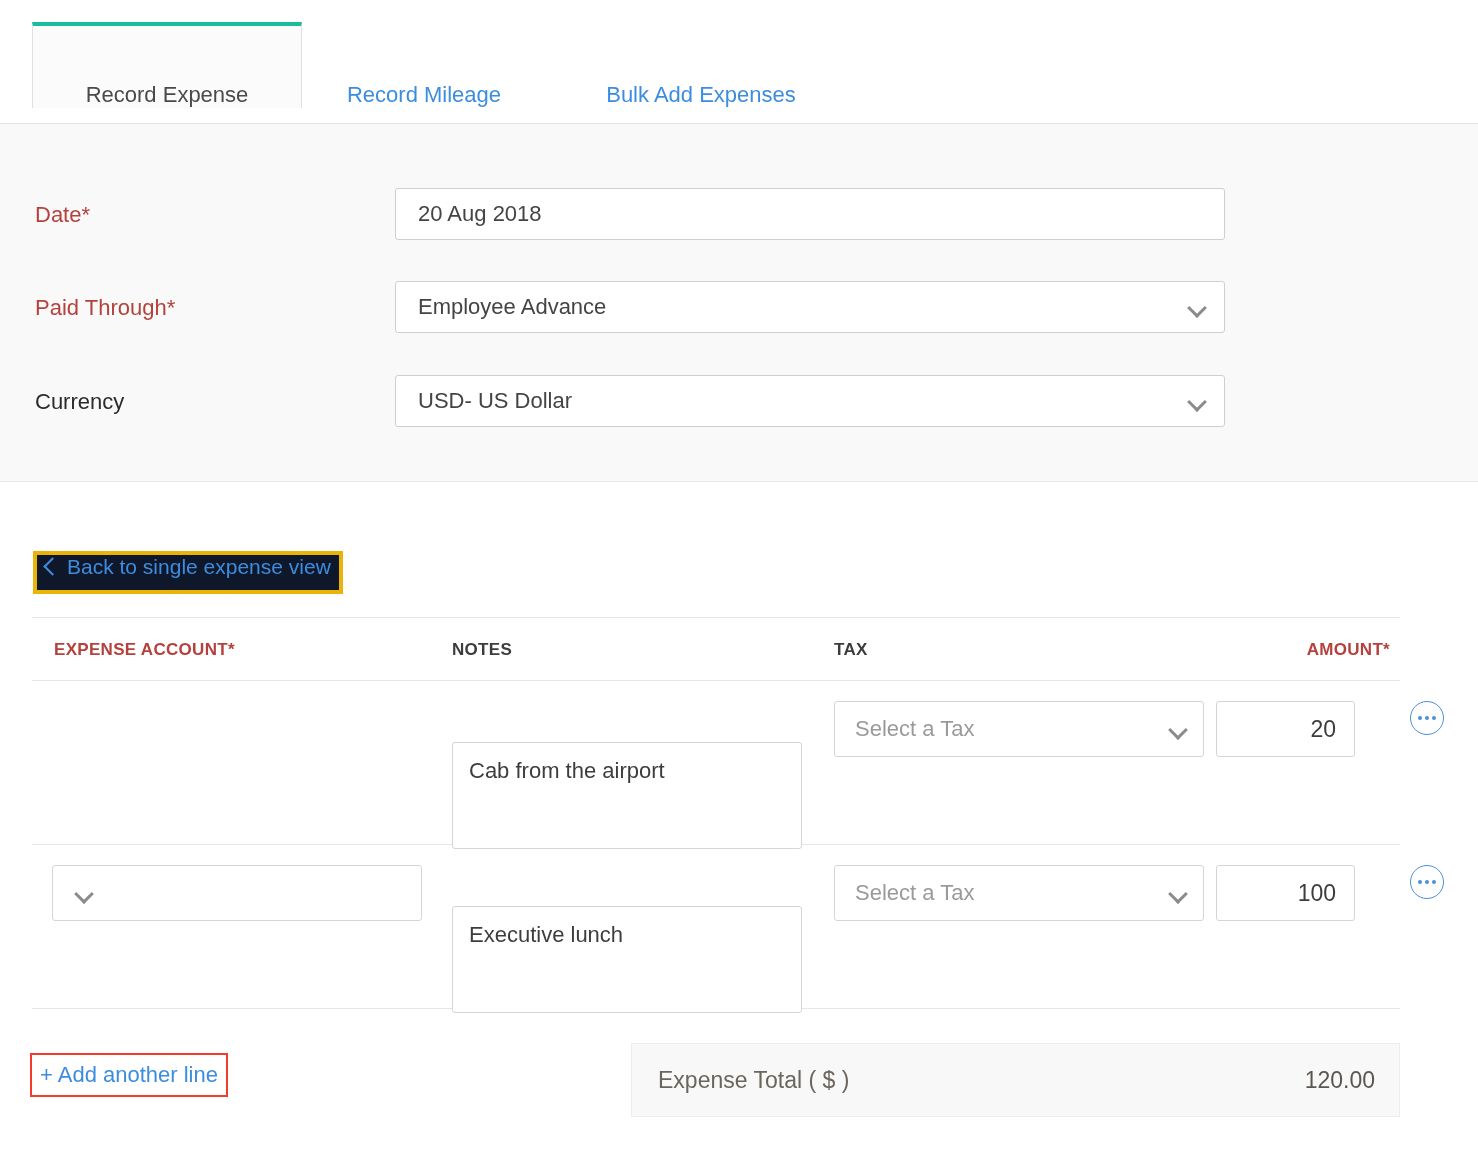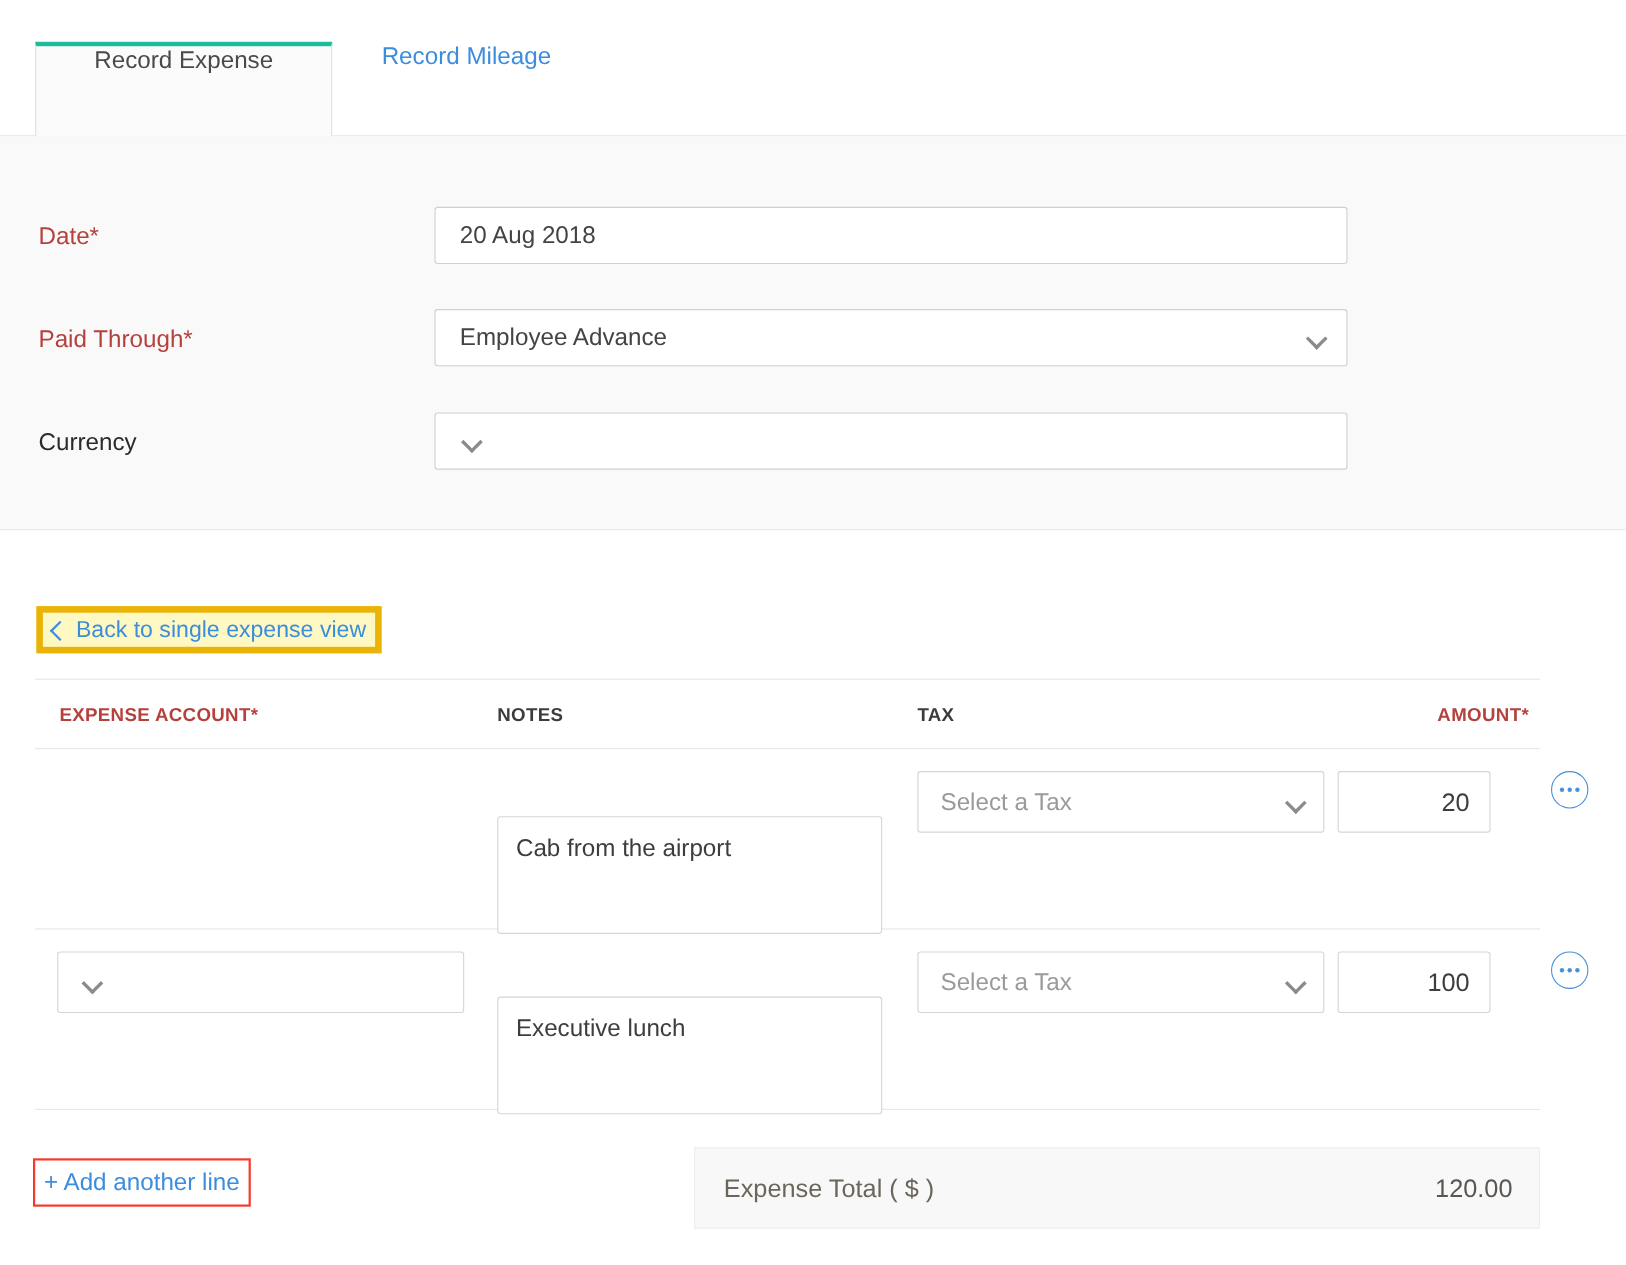--- a/index.html
+++ b/index.html
@@ -13,22 +13,22 @@
     position:relative;
   }
 
   
   .tabbar{
     position:absolute; left:0; top:0; width:1478px; height:124px;
     border-bottom:1px solid #e3e3e3;
     background:#ffffff;
   }
   .tab{
-    position:absolute; top:38px; height:86px;
-    display:flex; align-items:flex-start; justify-content:center;
+    position:absolute; top:22px; height:86px;
+    display:flex; align-items:flex-end; justify-content:center;
     font-size:22px; color:#3c8dde; cursor:pointer;
     white-space:nowrap;
   }
   .tab.active{
     left:32px; width:270px;
     background:#fbfbfb;
     border:1px solid #e0e0e0;
     border-bottom:none;
     border-top:4px solid #1bbc9b;
     color:#4a4a4a;
@@ -68,23 +68,23 @@
     border-right:3px solid #8b8b8b; border-bottom:3px solid #8b8b8b;
     transform:rotate(45deg);
   }
 
   
   .body{ position:absolute; left:0; top:483px; width:1478px; height:667px; background:#fff; }
 
   .backlink{
     position:absolute; left:33px; top:551px;
     height:43px; padding:0 8px 0 6px;
-    display:flex; align-items:center; gap:10px;
-    border:6px solid #eab308;
-    background:#fef9c3;
+    display:flex; gap:10px;
+    border:4px solid #eab308;
+    background:#0f172a;
     cursor:pointer;
   }
   .backlink .lchev{ position:relative; width:14px; height:22px; }
   .backlink .lchev::before{
     content:""; position:absolute; left:3px; top:5px;
     width:11px; height:11px;
     border-left:2px solid #3c8dde; border-bottom:2px solid #3c8dde;
     transform:rotate(45deg);
   }
   .backlink .ltxt{ font-size:21px; color:#3c8dde; white-space:nowrap; }
@@ -171,20 +171,23 @@
 </head>
 <body>
 
 <div class="tabbar">
   <div class="tab active">
     <span>Record Expense</span>
   </div>
   <div class="tab t2">
     <span>Record Mileage</span>
   </div>
+  <div class="tab t3">
+    <span>Bulk Add Expenses</span>
+  </div>
 </div>
 
 <div class="formpanel">
 
   <div class="frow" style="top:64px;">
     <div class="flabel req" style="top:16px;">Date*</div>
     <div class="fctl">
       <span class="val">20 Aug 2018</span>
     </div>
   </div>
@@ -193,20 +196,21 @@
     <div class="flabel req" style="top:16px;">Paid Through*</div>
     <div class="fctl">
       <span class="val">Employee Advance</span>
       <span class="chev"></span>
     </div>
   </div>
 
   <div class="frow" style="top:251px;">
     <div class="flabel norm" style="top:16px;">Currency</div>
     <div class="fctl">
+      <span class="val">USD- US Dollar</span>
       <span class="chev"></span>
     </div>
   </div>
 
 </div>
 
 <div class="body"></div>
 
 <div class="backlink">
   <span class="lchev"></span>

